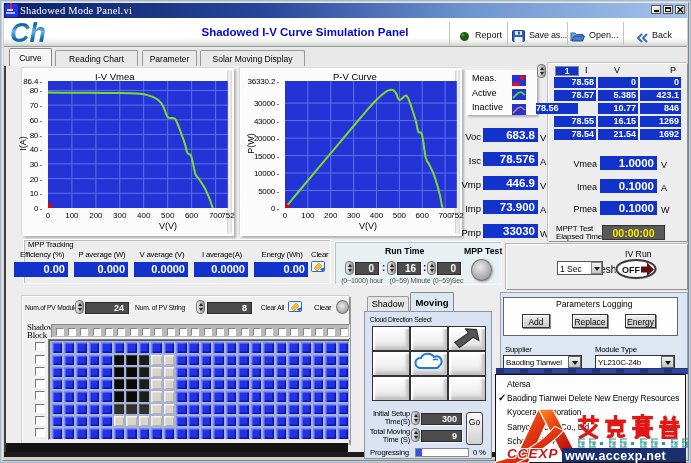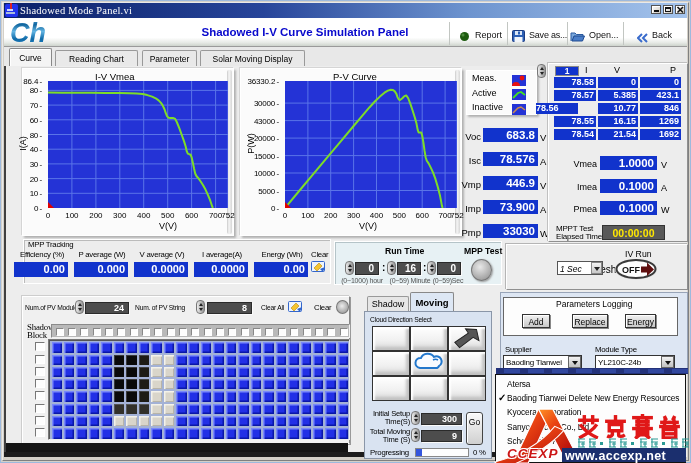--- a/index.html
+++ b/index.html
@@ -256,21 +256,21 @@
 <div style="position:absolute;left:382px;top:262px;width:6px;height:12px;font-size:10px;font-weight:bold;color:#000;font-family:'Liberation Sans',sans-serif;">:</div>
 <div style="position:absolute;left:423px;top:262px;width:6px;height:12px;font-size:10px;font-weight:bold;color:#000;font-family:'Liberation Sans',sans-serif;">:</div>
 <div style="position:absolute;left:336px;top:277px;width:52px;text-align:center;font-size:7px;color:#555;white-space:nowrap;letter-spacing:-0.2px;font-family:'Liberation Sans',sans-serif;">(0~1000) hour</div>
 <div style="position:absolute;left:384px;top:277px;width:52px;text-align:center;font-size:7px;color:#555;white-space:nowrap;letter-spacing:-0.2px;font-family:'Liberation Sans',sans-serif;">(0~59) Minute</div>
 <div style="position:absolute;left:427px;top:277px;width:42px;text-align:center;font-size:7px;color:#555;white-space:nowrap;letter-spacing:-0.2px;font-family:'Liberation Sans',sans-serif;">(0~59)Sec</div>
 <div style="position:absolute;left:464px;top:246px;width:44px;height:10px;font-size:8.7px;font-weight:bold;color:#000;white-space:nowrap;font-family:'Liberation Sans',sans-serif;">MPP Test</div>
 <div style="position:absolute;left:471px;top:259px;width:21px;height:22px;border-radius:50%;background:radial-gradient(circle at 8px 7px,#e8e8e8,#b0b0b0 60%,#8a8a8a);border:1px solid #777;box-shadow:1px 1px 2px #999;"></div>
 <div style="position:absolute;left:506px;top:244px;width:182px;height:46px;background:#ededed;border:1px solid #fff;border-right-color:#909090;border-bottom-color:#909090;box-shadow:-1px -1px 0 #b5b5b5;"></div>
 <div style="position:absolute;left:558px;top:264px;width:60px;height:10px;font-size:10px;color:#000;white-space:nowrap;font-family:'Liberation Sans',sans-serif;">Auto Refresh</div>
 <div style="position:absolute;left:557px;top:261px;width:46px;height:14px;background:#fff;border:1px solid #555;"></div>
-<div style="position:absolute;left:560px;top:264px;width:30px;height:10px;font-size:8.5px;color:#000;font-family:'Liberation Sans',sans-serif;font-style:italic;">1 Sec</div>
+<div style="position:absolute;left:560px;top:264px;width:30px;height:10px;font-size:8.5px;color:#000;font-family:'Liberation Sans',sans-serif;">1 Sec</div>
 <div style="position:absolute;left:591px;top:262px;width:11px;height:12px;background:linear-gradient(180deg,#f2f2f2,#c8c8c8);border:1px solid #888;">
     <div style="position:absolute;left:1.5px;top:4px;border:3px solid transparent;border-top:4px solid #222;border-bottom:0;"></div>
   </div>
 <div style="position:absolute;left:625px;top:249px;width:34px;height:10px;font-size:8.7px;color:#000;font-family:'Liberation Sans',sans-serif;">IV Run</div>
 <div style="position:absolute;left:614px;top:259px;width:44px;height:21px;"><svg width="44" height="21">
       <ellipse cx="22" cy="10.5" rx="21" ry="10" fill="#dadada"></ellipse>
       <ellipse cx="22" cy="10" rx="19.5" ry="9" fill="#fdfdfd" stroke="#3a3a3a" stroke-width="2"></ellipse>
       <text x="8" y="13.5" font-family="Liberation Sans,sans-serif" font-size="9" font-weight="bold" fill="#111">OFF</text>
       <path d="M27,7.5 L33,7.5 L33,3.5 L40,10.5 L33,17 L33,13.5 L27,13.5 Z" fill="#5e0e0e"></path>
     </svg></div>

